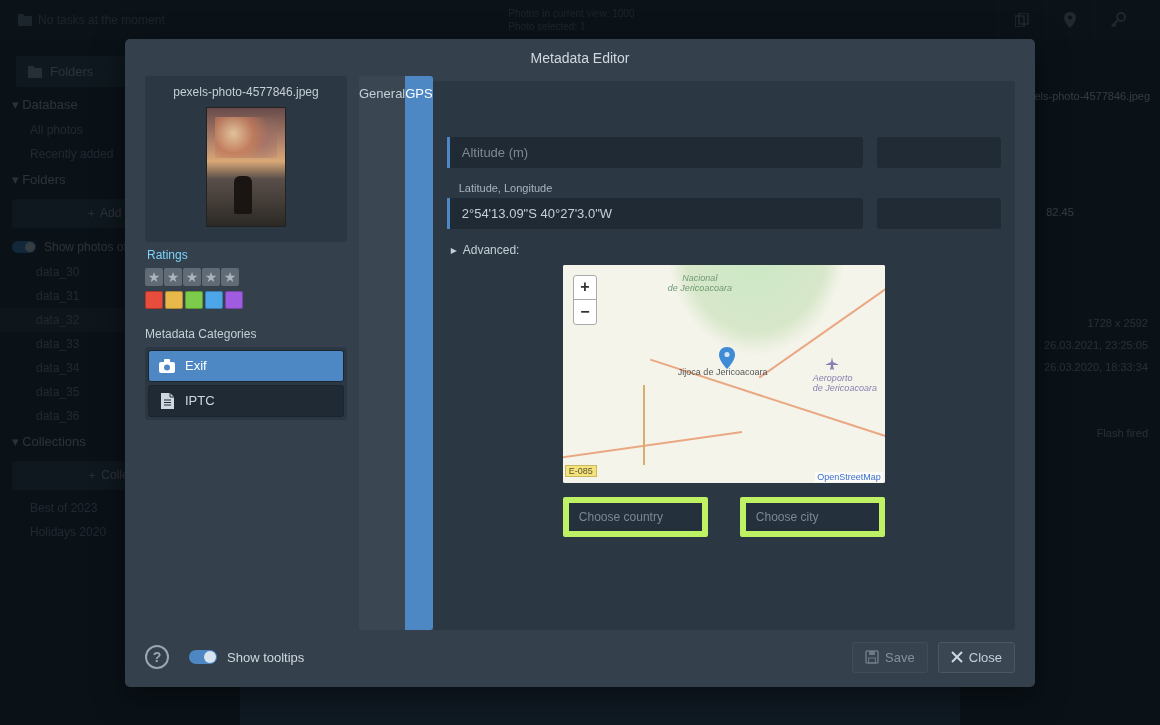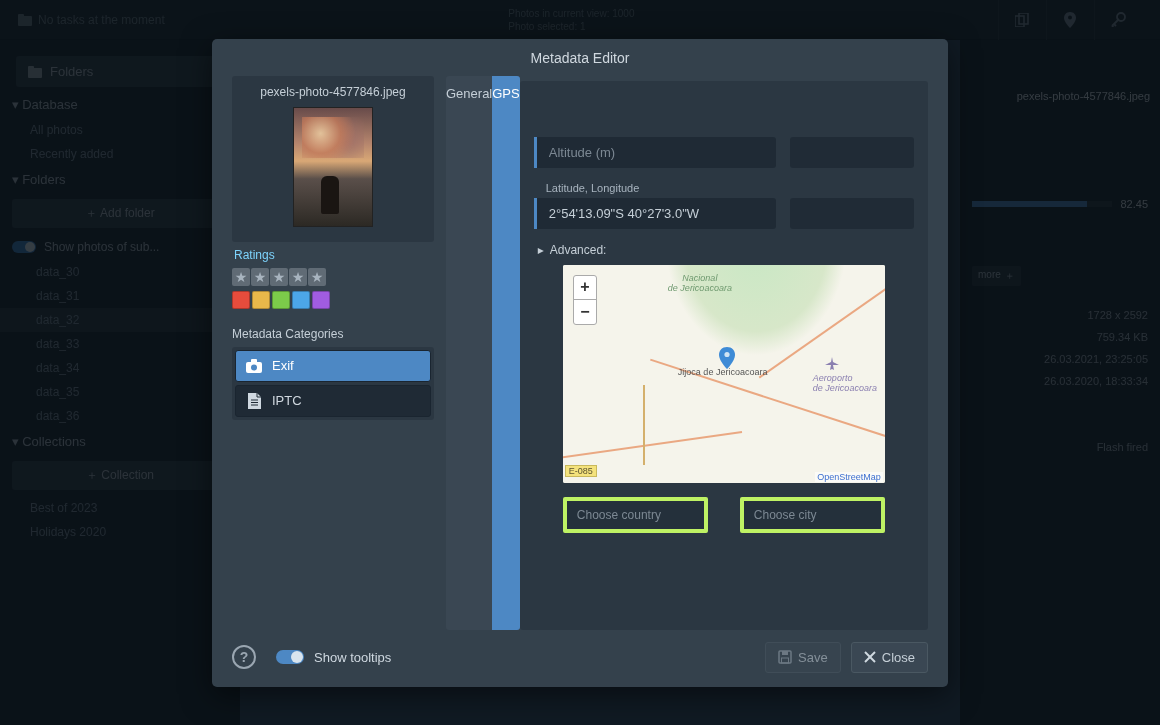--- a/index.html
+++ b/index.html
@@ -117,21 +117,21 @@
 
 .overlay {
   position: absolute;
   inset: 0;
   background: rgba(10, 18, 26, 0.55);
   display: flex;
   align-items: center;
   justify-content: center;
 }
 .modal {
-  width: 736px;
+  width: 910px;
   height: 648px;
   background: #34414c;
   border-radius: 5px;
   display: flex;
   flex-direction: column;
   box-shadow: 0 8px 30px rgba(0,0,0,0.5);
 }
 .modal-title {
   text-align: center;
   padding: 11px 0 10px;
@@ -390,21 +390,21 @@
 }
 .dropdowns {
   display: flex;
   gap: 32px;
   margin: 14px auto 0;
   width: 322px;
 }
 .dropdown {
   flex: 1;
   background: #24303b;
-  border: 4px solid #bef264;
+  border: 6px solid #bef264;
   padding: 7px 10px;
   color: #7c8893;
   font-size: 12px;
   border-radius: 2px;
 }
 .modal-footer {
   display: flex;
   align-items: center;
   padding: 12px 20px 14px;
   gap: 10px;
@@ -543,37 +543,36 @@
     <div class="side-item indent">data_35</div>
     <div class="side-item indent">data_36</div>
     <div class="side-section">▾ <span>Collections</span></div>
     <div class="side-addbtn">＋ <span>Collection</span></div>
     <div class="side-item">Best of 2023</div>
     <div class="side-item">Holidays 2020</div>
   </div>
 
   <div class="bg-rightpanel">
     <div style="padding:50px 10px 0;text-align:right;font-size:11px;color:#cfd8e0;">pexels-photo-4577846.jpeg</div>
-    <div style="padding:6px 12px;display:flex;align-items:center;gap:8px;margin-top:90px;">
+    <div style="padding:6px 12px;display:flex;align-items:center;gap:8px;margin-top:90px;flex-direction:column;">
       <div style="flex:1;height:6px;background:#2b3742;">
         <div style="width:82%;height:100%;background:#4d88c4;"></div>
       </div>
       <span style="color:#cfd8e0;font-size:11px;">82.45</span>
     </div>
     <div style="padding:50px 12px 0;">
       <div style="display:flex;gap:6px;flex-wrap:wrap;">
         <div style="background:#2b3742;padding:3px 6px;font-size:10px;border-radius:2px;display:flex;gap:4px;">
           <span>more</span>
             <span>＋</span>
         </div>
       </div>
     </div>
     <div style="padding:18px 12px 0;font-size:11px;color:#9aa6b1;text-align:right;line-height:22px;">
       <div>1728 x 2592</div>
-      <div>759.34 KB</div>
       <div>26.03.2021, 23:25:05</div>
       <div>26.03.2020, 18:33:34</div>
       <div style="margin-top:44px;">Flash fired</div>
     </div>
   </div>
 </div>
 
 <div class="overlay">
   <div class="modal">
     <div class="modal-title">Metadata Editor</div>

